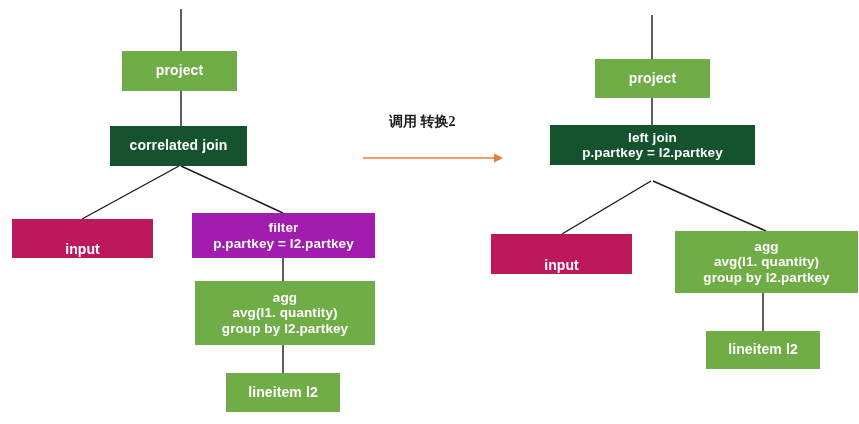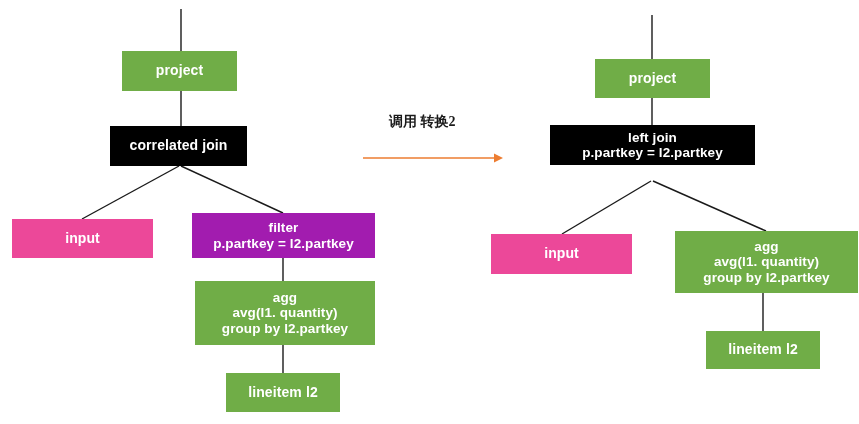--- a/index.html
+++ b/index.html
@@ -38,22 +38,22 @@
     text-align: center;
     line-height: 1.12;
     letter-spacing: 0.1px;
     z-index: 2;
   }
   .node .line {
     display: block;
     white-space: nowrap;
   }
   .green  { background: #70ad47; }
-  .blue   { background: #000000; }
-  .orange { background: #ec4899; }
+  .blue   { background: #14532d; }
+  .orange { background: #be185d; justify-content: flex-end; }
   .yellow { background: #a21caf; }
 
   .arrow-label {
     position: absolute;
     color: #1a1a1a;
     font-weight: bold;
     white-space: nowrap;
     z-index: 2;
     font-family: Liberation Serif, serif;
   }

